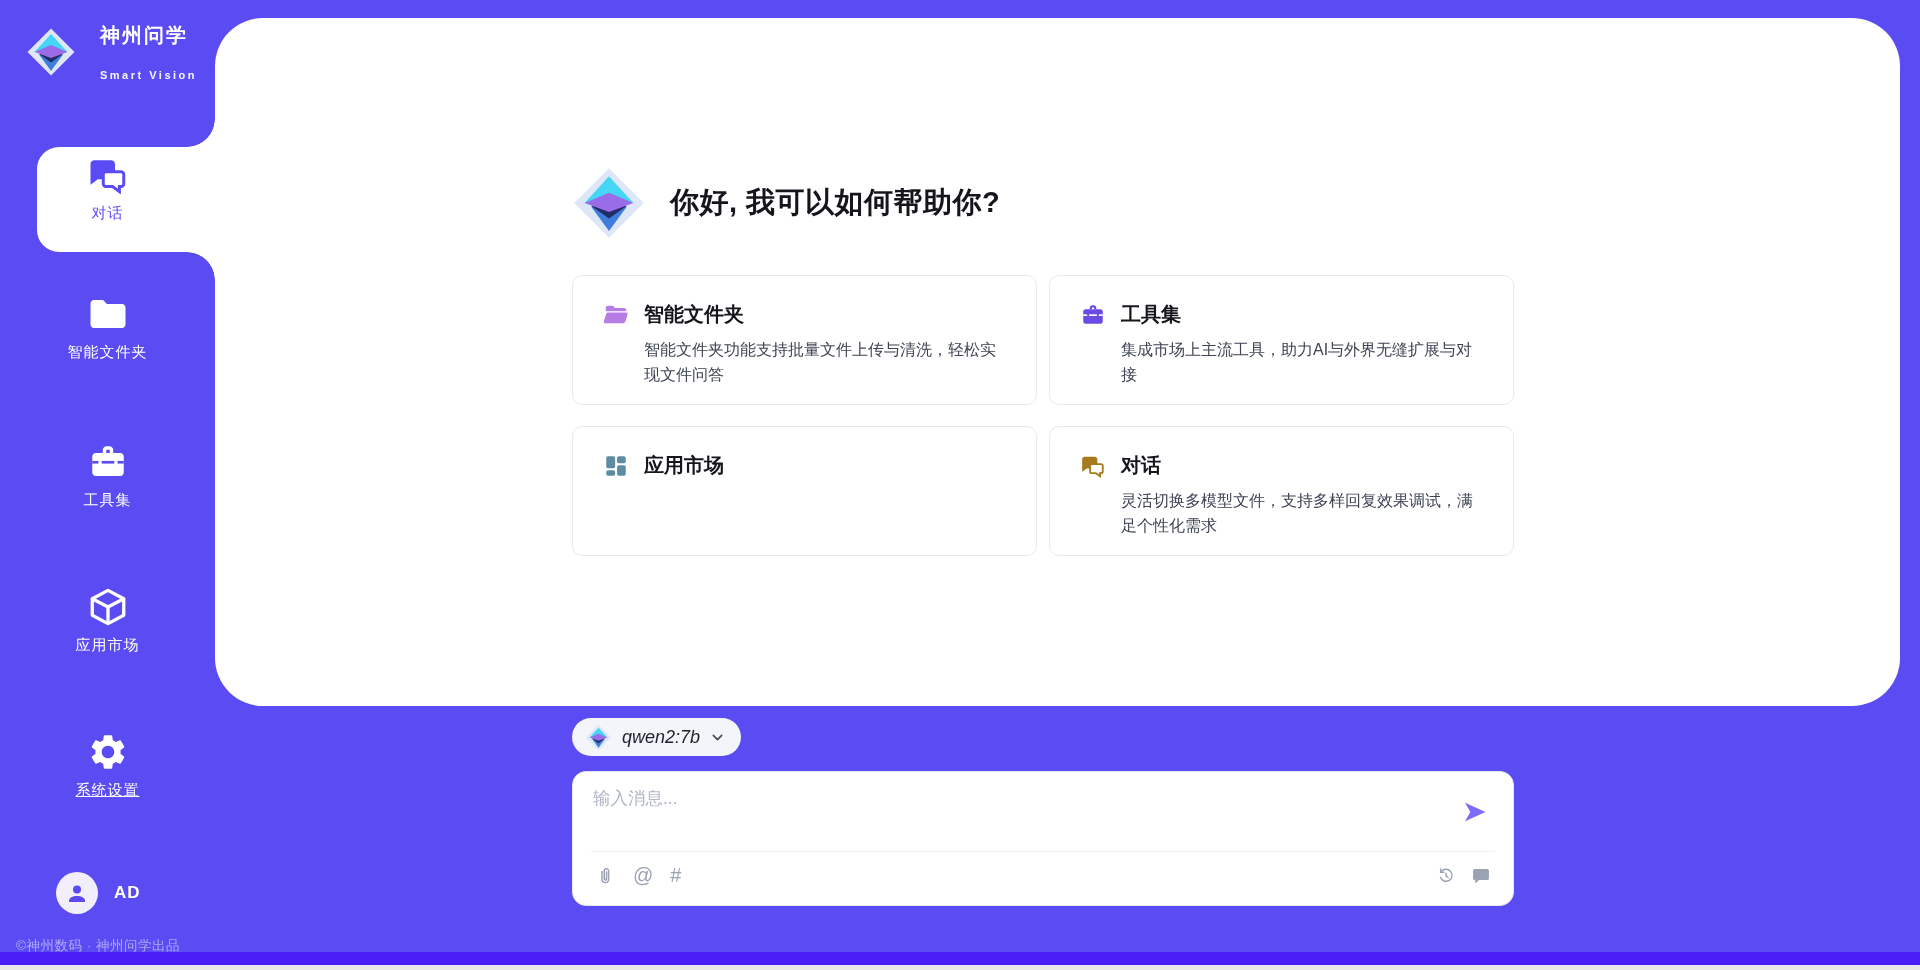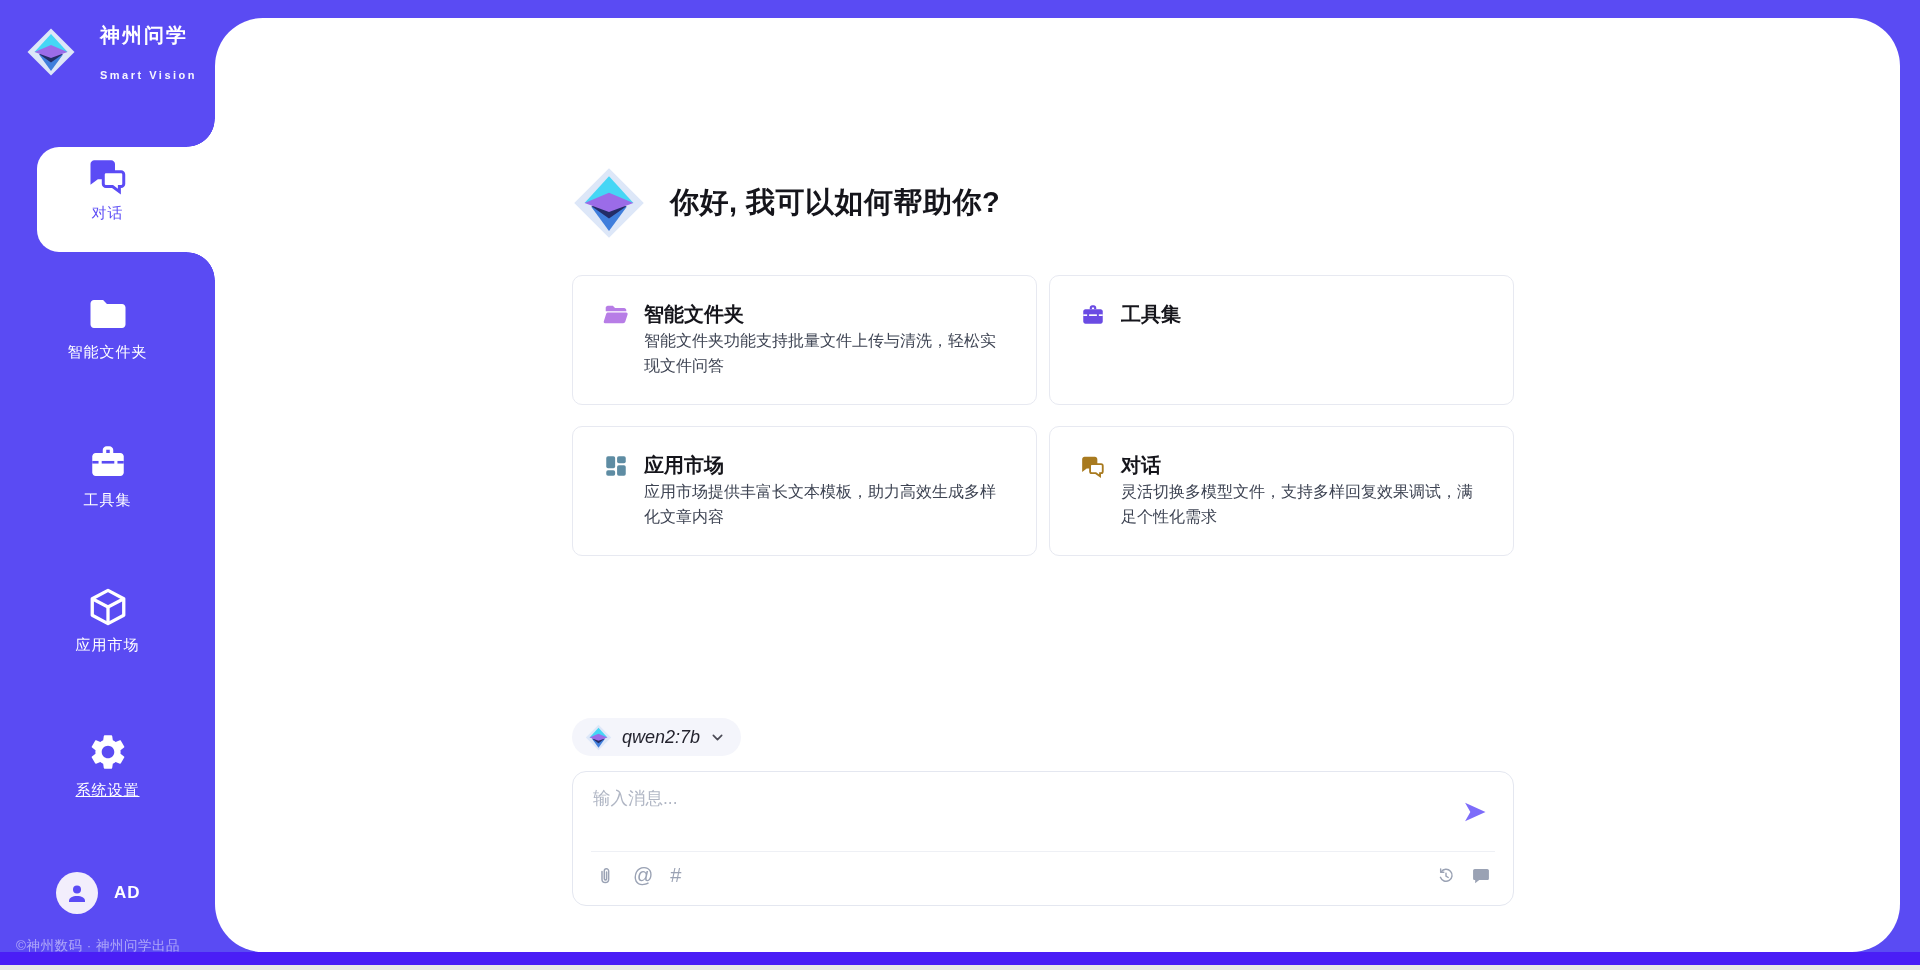--- a/index.html
+++ b/index.html
@@ -4,21 +4,21 @@
 <style>
   * { margin:0; padding:0; box-sizing:border-box; }
   html,body { width:1920px; height:970px; }
   body {
     position:relative;
     background:#5a4bf3;
     overflow:hidden;
     font-family:"Liberation Sans","DejaVu Sans",sans-serif;
   }
   
-  .main-panel { position:absolute; left:215px; top:18px; width:1685px; height:934px;
+  .main-panel { position:absolute; left:215px; top:18px; width:1685px; height:688px;
     background:#fff; border-radius:48px; z-index:1; }
   .bottom-accent { position:absolute; left:0; top:952px; width:1920px; height:13px; background:#4a1ef6; z-index:4; }
   .bottom-scroll { position:absolute; left:0; top:965px; width:1920px; height:5px; background:#e9e9e7; z-index:4; }
 
   
   .brand { position:absolute; left:26px; top:22px; display:flex; align-items:center; gap:24px; color:#fff; z-index:3; }
   .brand .dm-lg { width:50px; height:50px; }
   .brand-name { font-size:20px; font-weight:700; letter-spacing:2px; }
   .brand-sub { font-size:11px; letter-spacing:2.5px; margin-top:20px; font-weight:600; opacity:.95; }
 
@@ -49,21 +49,21 @@
   .greeting .dm-xl { width:74px; height:74px; }
   .greeting-text { font-size:29px; font-weight:800; color:#15151b; letter-spacing:.5px; }
 
   .cards { position:absolute; left:357px; top:257px; display:grid;
     grid-template-columns:465px 465px; column-gap:12px; row-gap:21px; }
   .card { height:130px; border:1.5px solid #e7e9f1; border-radius:10px; background:#fff;
     padding:25px 26px 0 30px; cursor:pointer; }
   .card-head { display:flex; align-items:center; gap:15px; }
   .card-head svg { width:26px; height:26px; flex:none; }
   .card-title { font-size:20px; font-weight:700; color:#15151b; }
-  .card-desc { margin:1px 0 0 41px; font-size:16px; line-height:1.55; color:#3e4453; }
+  .card-desc { margin:10px 0 0 41px; font-size:16px; line-height:1.55; color:#3e4453; }
   .icon-folder-open { color:#b77de6; }
   .icon-toolbox-card { color:#6a4be3; --ibg:#fff; }
   .icon-grid { color:#5e8ca3; }
   .icon-chat-card { color:#a87a1f; }
 
   .model-row { position:absolute; left:357px; top:700px; }
   .model-pill { display:inline-flex; align-items:center; gap:10px; height:38px;
     padding:0 16px 0 13px; background:#f4f5fb; border-radius:20px; cursor:pointer; }
   .model-pill .dm-sm { width:27px; height:27px; }
   .model-name { font-size:18px; color:#23232e;font-style:italic; }
@@ -189,33 +189,33 @@
       <div class="card-head">
         <svg class="icon-toolbox-card" viewBox="0 0 24 24">
           <path fill="currentColor" d="M3 8.8c0-1.1.9-2 2-2h14c1.1 0 2 .9 2 2V18c0 1.1-.9 2-2 2H5c-1.1 0-2-.9-2-2V8.8z"></path>
           <path fill="currentColor" d="M9 6.8V5.2C9 4 10 3 11.2 3h1.6C14 3 15 4 15 5.2v1.6h-2V5h-2v1.8H9z"></path>
           <rect x="3" y="11.4" width="18" height="1.5" style="fill:var(--ibg,#fff)"></rect>
           <rect x="6.6" y="10.2" width="1.8" height="4" rx=".6" fill="currentColor"></rect>
           <rect x="15.6" y="10.2" width="1.8" height="4" rx=".6" fill="currentColor"></rect>
         </svg>
         <span class="card-title">工具集</span>
       </div>
+      <div class="card-desc">集成市场上主流工具，助力AI与外界无缝扩展与对接</div>
     </div>
 
     <div class="card">
       <div class="card-head">
         <svg class="icon-grid" viewBox="0 0 24 24" fill="currentColor">
           <rect x="3" y="3" width="8.2" height="11" rx="1.6"></rect>
           <rect x="13" y="3" width="8" height="6.4" rx="1.6"></rect>
           <rect x="13" y="11.3" width="8" height="9.7" rx="1.6"></rect>
           <rect x="3" y="16" width="8.2" height="5" rx="1.6"></rect>
         </svg>
         <span class="card-title">应用市场</span>
       </div>
-      <div class="card-desc">应用市场提供丰富长文本模板，助力高效生成多样化文章内容</div>
     </div>
 
     <div class="card">
       <div class="card-head">
         <svg class="icon-chat-card" viewBox="0 0 24 24">
           <path fill="currentColor" d="M13.8 3.5H4.2C3 3.5 2 4.5 2 5.7v11.9l4.2-3.2h7.6c1.2 0 2.2-1 2.2-2.2V5.7c0-1.2-1-2.2-2.2-2.2z"></path>
           <path fill="#fff" stroke="currentColor" stroke-width="1.7" d="M10.8 10.2h8.7c.8 0 1.5.7 1.5 1.5v5.4c0 .8-.7 1.5-1.5 1.5h-1v2.9l-3.9-2.9h-3.8c-.8 0-1.5-.7-1.5-1.5v-5.4c0-.8.7-1.5 1.5-1.5z"></path>
         </svg>
         <span class="card-title">对话</span>
       </div>

